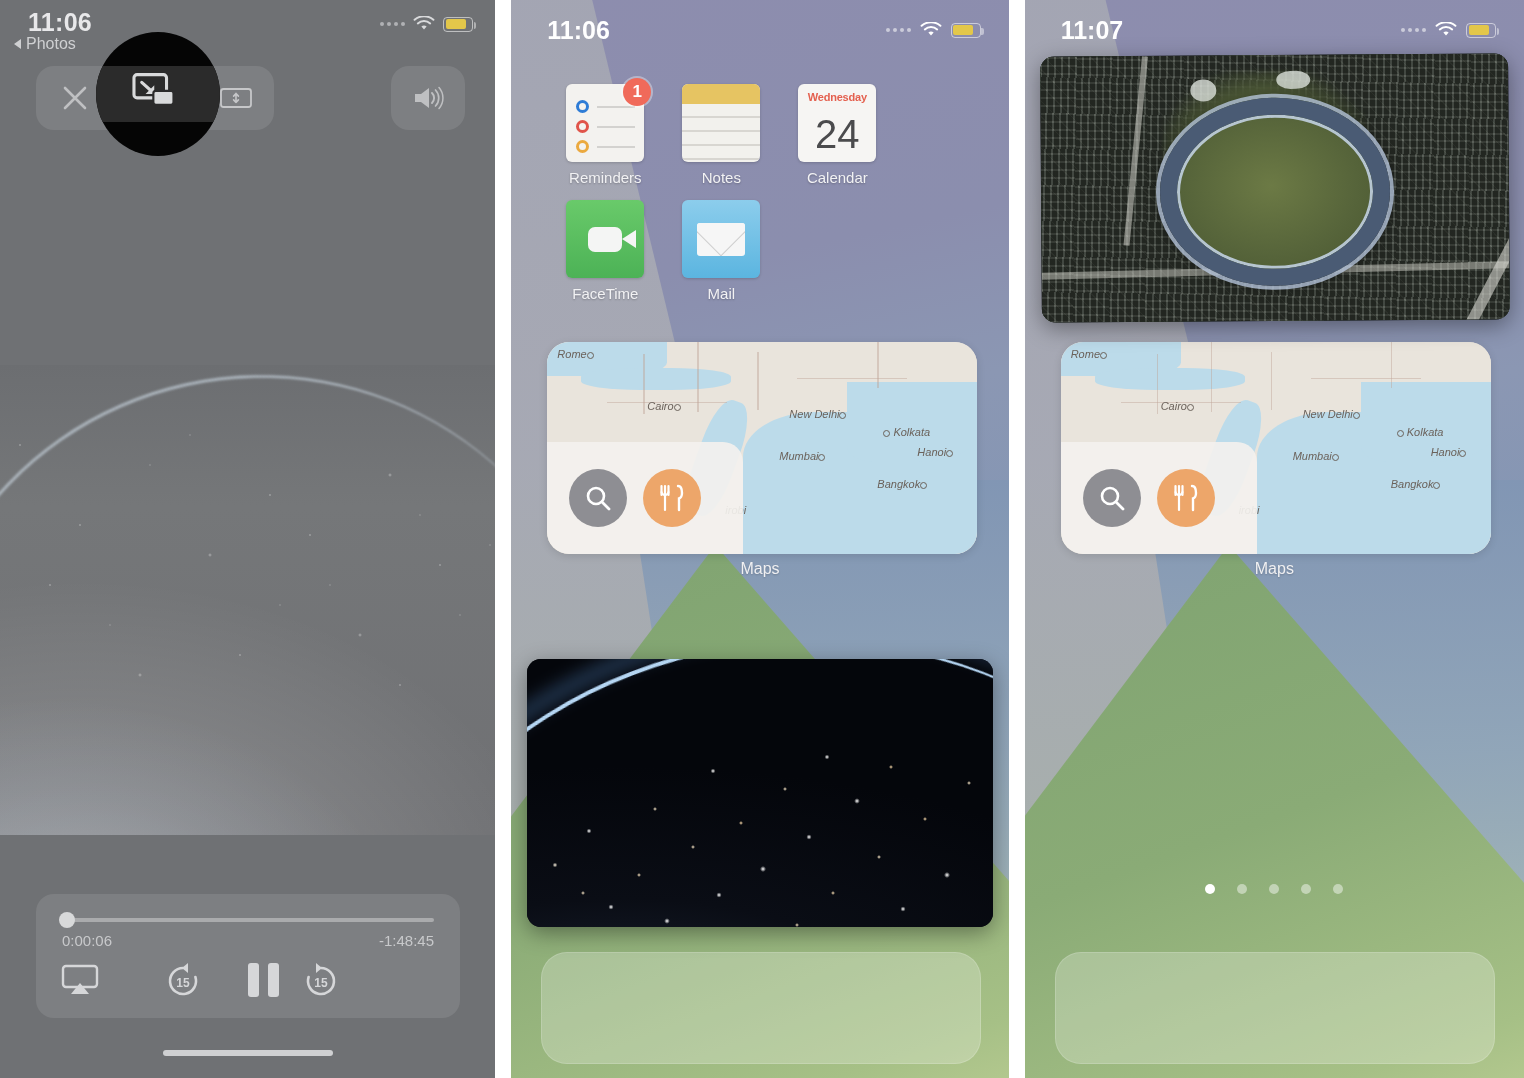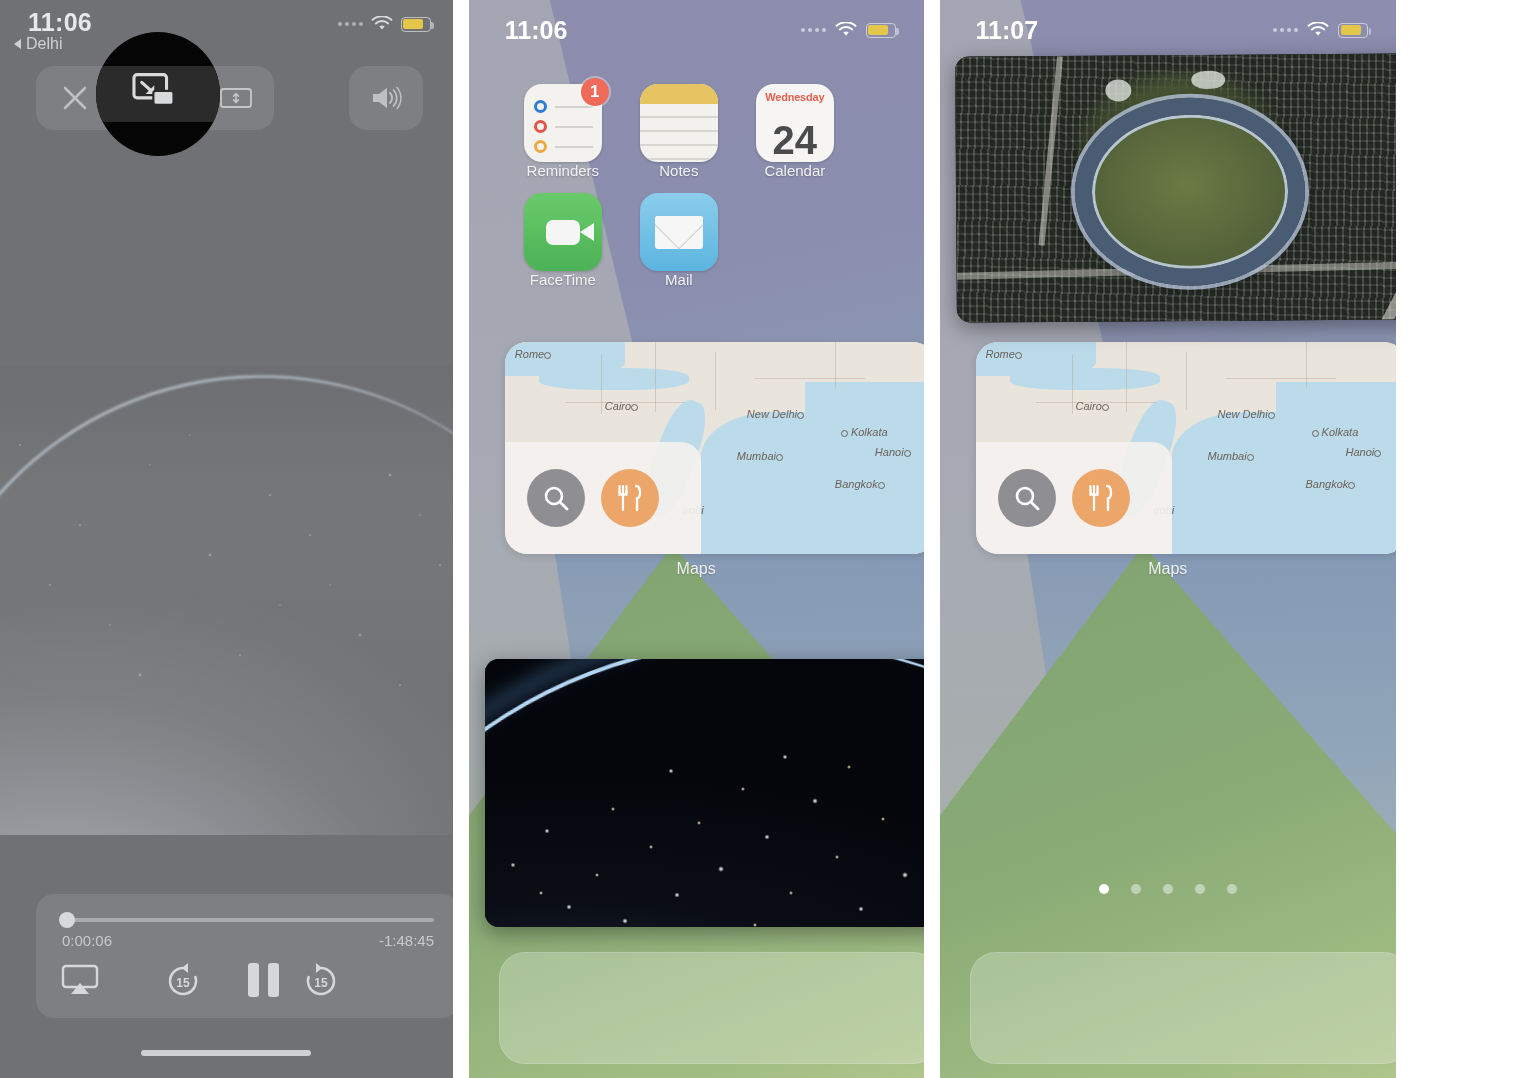--- a/index.html
+++ b/index.html
@@ -2,21 +2,21 @@
 <html><head>
 <meta charset="utf-8">
 <style>
   * { margin:0; padding:0; box-sizing:border-box; }
   html,body{
     width:1524px; height:1078px;
     background:#ffffff;
     font-family:"Liberation Sans", sans-serif;
     overflow:hidden;
   }
-  .strip{ display:flex; width:1396px; height:1078px; background:#a21caf; }
+  .strip{ display:flex; width:1524px; height:1078px; background:#a21caf; }
   .panel{ position:relative; height:1078px; overflow:hidden; }
   .p1{ width:496px; }
   .gap{ width:16px; height:1078px; background:#ffffff; flex:0 0 16px; }
   .p2{ width:498px; }
   .p3{ width:500px; }
 
   
   .videobg{ position:absolute; inset:0; background:#6f7174; }
   .earth1{
     position:absolute; left:-10px; top:365px; width:516px; height:470px;
@@ -133,40 +133,40 @@
     background:linear-gradient(180deg,rgba(129,150,180,.95) 0%, rgba(146,166,184,.85) 45%, rgba(186,198,170,.55) 100%);
     clip-path:polygon(0% 0%, 100% 0%, 100% 100%, 22% 100%);
   }
 
   .hs-status{ position:absolute; left:0; top:0; width:100%; height:60px; color:#fff; }
   .hs-time{ position:absolute; left:36px; top:16px; font-size:25px; font-weight:bold; }
   .hs-right{ position:absolute; right:28px; top:22px; display:flex; align-items:center; gap:9px; }
 
   .appgrid{ position:absolute; left:36px; top:84px; width:430px; display:flex; flex-wrap:wrap; gap:0; }
   .appcell{ width:116px; margin-bottom:14px; display:flex; flex-direction:column; align-items:center; position:relative; }
-  .appicon{ width:78px; height:78px; border-radius:18px; position:relative; overflow:hidden; box-shadow:0 1px 3px rgba(0,0,0,.18); }
-  .applabel{ font-size:15px; color:#f2f2f4; text-shadow:0 1px 2px rgba(0,0,0,.25); }
+  .appicon{ width:78px; height:78px; border-radius:6px; position:relative; overflow:hidden; box-shadow:0 1px 3px rgba(0,0,0,.18); }
+  .applabel{ margin-top:7px; font-size:15px; color:#f2f2f4; text-shadow:0 1px 2px rgba(0,0,0,.25); }
   .badge{
     position:absolute; right:12px; top:-6px; min-width:28px; height:28px; border-radius:14px;
     background:#f06a5a; color:#fff; font-size:17px; font-weight:bold;
     display:flex; align-items:center; justify-content:center; z-index:3;
     box-shadow:0 0 0 2px rgba(255,255,255,.35);
   }
 
   
   .ic-reminders{ background:#f3f2ef; }
   .ic-reminders .row{ position:absolute; left:10px; right:9px; display:flex; align-items:center; gap:8px; }
   .ic-reminders .dot{ width:13px; height:13px; border-radius:50%; border:3px solid; }
   .ic-reminders .line{ flex:1; height:2px; background:#d3d2cf; }
   .ic-notes{ background:#f2f1ed; }
   .ic-notes .top{ position:absolute; left:0; right:0; top:0; height:20px; background:#e6c462; }
   .ic-notes .ln{ position:absolute; left:0; right:0; height:1.6px; background:#d8d6d1; }
   .ic-cal{ background:#f6f5f3; display:flex; flex-direction:column; align-items:center; }
   .ic-cal .dow{ font-size:11px; color:#e4604f; font-weight:bold; margin-top:7px; letter-spacing:-.2px; }
-  .ic-cal .dnum{ font-size:40px; color:#4b4b4d; line-height:.95; margin-top:18px; font-weight:700; }
+  .ic-cal .dnum{ font-size:40px; color:#4b4b4d; line-height:.95; margin-top:12px; font-weight:400; }
   .ic-ft{ background:linear-gradient(180deg,#69ca6a 0%,#4cb256 100%); display:flex; align-items:center; justify-content:center; }
   .ic-ft .cam{ width:34px; height:25px; border-radius:7px; background:#f4f5f4; position:relative; }
   .ic-ft .cam::after{ content:""; position:absolute; right:-14px; top:3px; width:0;height:0;
     border-top:9px solid transparent; border-bottom:9px solid transparent; border-right:14px solid #f4f5f4; }
   .ic-photos{ background:#f7f6f4; display:flex; align-items:center; justify-content:center; }
   .pinwheel{ position:relative; width:58px; height:58px; }
   .pinwheel i{ position:absolute; left:50%; top:50%; width:18px; height:30px; border-radius:50%;
     transform-origin:50% 100%; opacity:.78; display:block; margin-left:-9px; margin-top:-30px; }
   .ic-mail{ background:linear-gradient(180deg,#8ccdec 0%,#5bb5e0 100%); display:flex; align-items:center; justify-content:center; }
   .envelope{ width:48px; height:33px; background:#f6f6f6; border-radius:3px; position:relative; overflow:hidden; }
@@ -312,21 +312,21 @@
           <path d="M1.6 3.8a14.2 14.2 0 0 1 18.8 0" stroke="#d9dadc" stroke-width="2" fill="none" stroke-linecap="round"></path>
         </svg>
         <div class="batt">
             <i style="width:20px;background:#e3c74a"></i>
           </div>
       </div>
     </div>
 
     <div class="backlink">
       <span class="tri"></span>
-      <span>Delhi</span>
+      <span>Photos</span>
     </div>
 
     <div class="topbar-pill"></div>
 
     <div class="pill-x">
       <svg width="30" height="30" viewBox="0 0 30 30">
         <path d="M5 5 25 25 M25 5 5 25" stroke="#bfc0c2" stroke-width="2.6" stroke-linecap="round"></path>
       </svg>
     </div>
 

